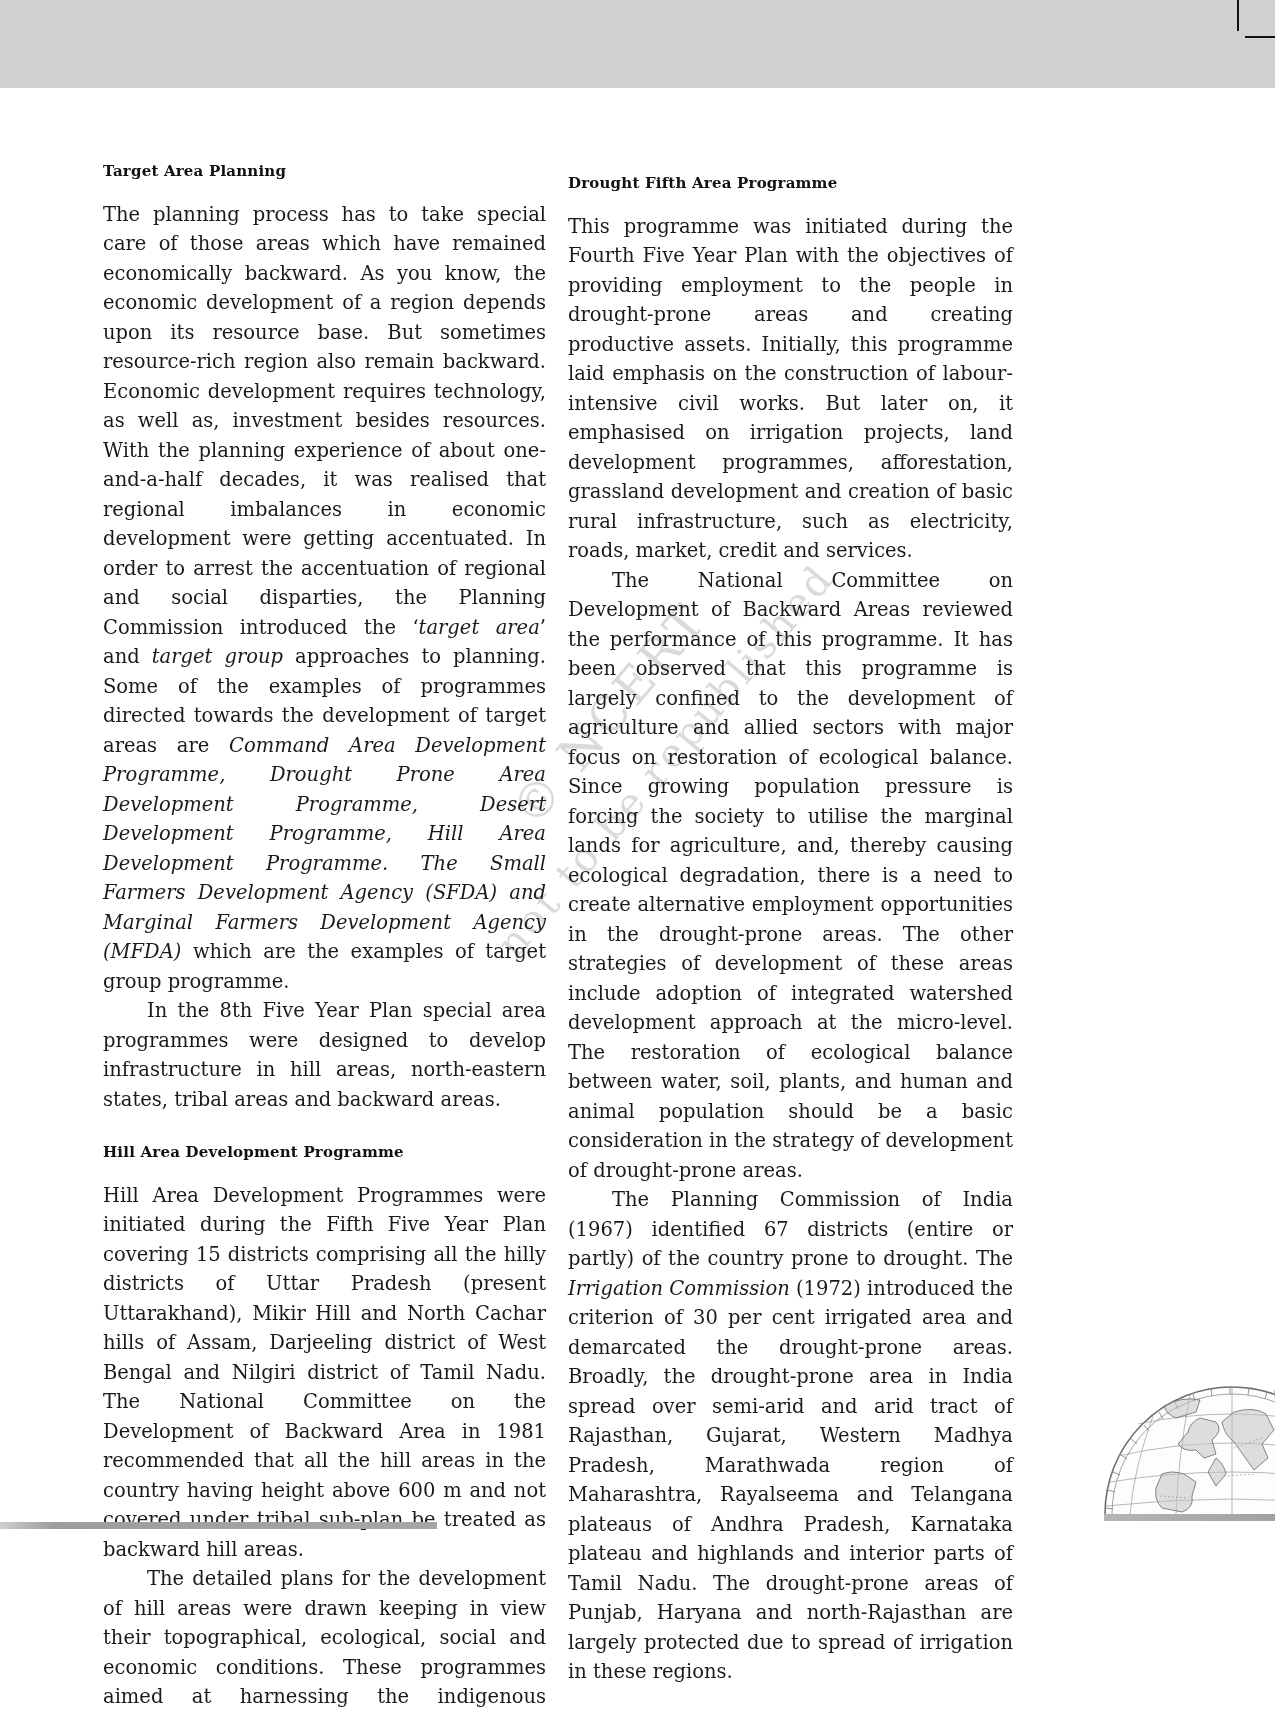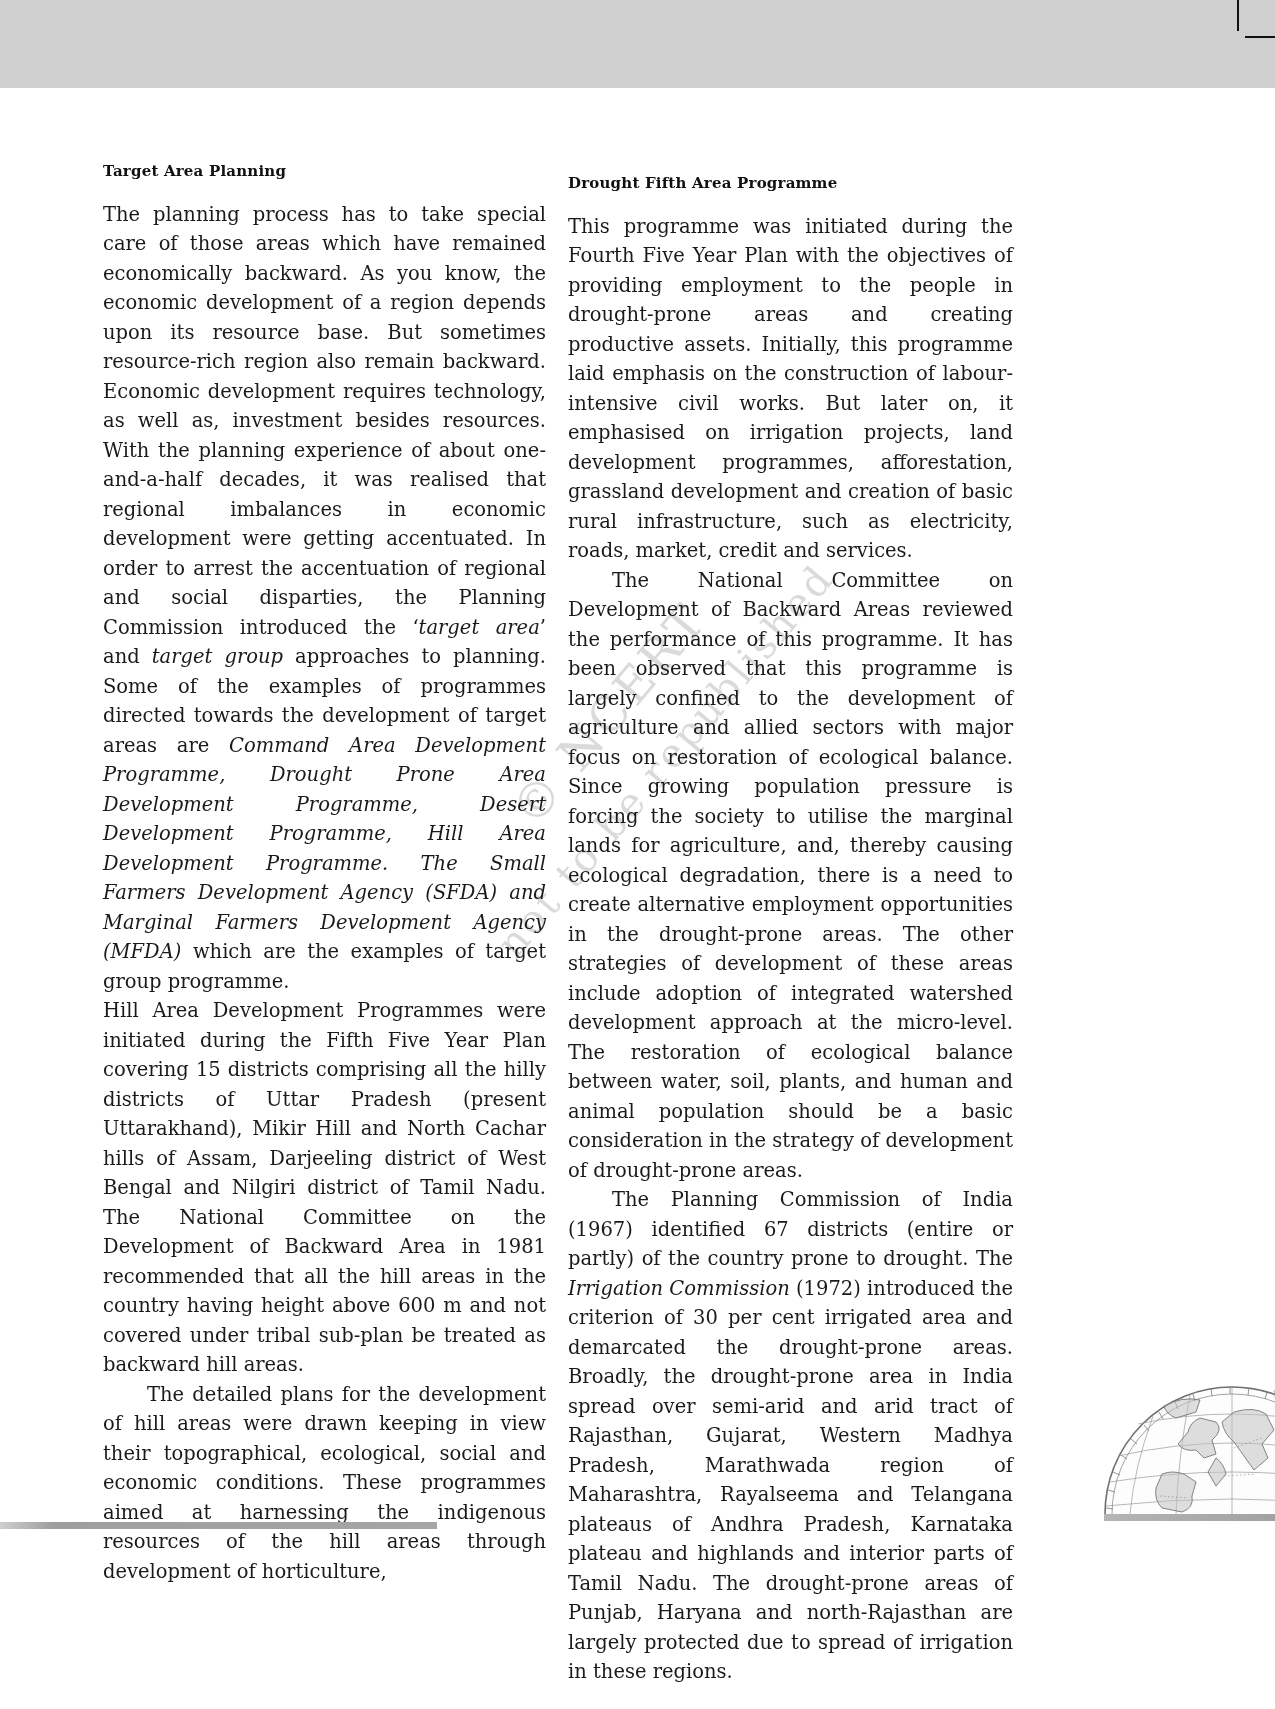--- a/index.html
+++ b/index.html
@@ -52,20 +52,22 @@
   <div class="crop-h"></div>
 
   <div class="watermark">
     <div class="wm1">© NCERT</div>
     <div class="wm2">not to be republished</div>
   </div>
 
   <div class="col col-left">
       <h3 class="section-heading">Target Area Planning</h3>
       <p class="body-para"><span>The planning process has to take special care of those areas which have remained economically backward. As you know, the economic development of a region depends upon its resource base. But sometimes resource-rich region also remain backward. Economic development requires technology, as well as, investment besides resources. With the planning experience of about one-and-a-half decades, it was realised that regional imbalances in economic development were getting accentuated. In order to arrest the accentuation of regional and social disparties, the Planning Commission introduced the ‘</span><em>target area</em><span>’ and </span><em>target group</em><span> approaches to planning. Some of the examples of programmes directed towards the development of target areas are </span><em>Command Area Development Programme, Drought Prone Area Development Programme, Desert Development Programme, Hill Area Development Programme. The Small Farmers Development Agency (SFDA) and Marginal Farmers Development Agency (MFDA)</em><span> which are the examples of target group programme.</span></p>
+      <p class="body-para indent"><span>In the 8th Five Year Plan special area programmes were designed to develop infrastructure in hill areas, north-eastern states, tribal areas and backward areas.</span></p>
+      <h3 class="section-heading">Hill Area Development Programme</h3>
       <p class="body-para"><span>Hill Area Development Programmes were initiated during the Fifth Five Year Plan covering 15 districts comprising all the hilly districts of Uttar Pradesh (present Uttarakhand), Mikir Hill and North Cachar hills of Assam, Darjeeling district of West Bengal and Nilgiri district of Tamil Nadu. The National Committee on the Development of Backward Area in 1981 recommended that all the hill areas in the country having height above 600 m and not covered under tribal sub-plan be treated as backward hill areas.</span></p>
       <p class="body-para indent"><span>The detailed plans for the development of hill areas were drawn keeping in view their topographical, ecological, social and economic conditions. These programmes aimed at harnessing the indigenous resources of the hill areas through development of horticulture,</span></p>
     </div>
   <div class="col col-right">
       <h3 class="section-heading">Drought Fifth Area Programme</h3>
       <p class="body-para"><span>This programme was initiated during the Fourth Five Year Plan with the objectives of providing employment to the people in drought-prone areas and creating productive assets. Initially, this programme laid emphasis on the construction of labour-intensive civil works. But later on, it emphasised on irrigation projects, land development programmes, afforestation, grassland development and creation of basic rural infrastructure, such as electricity, roads, market, credit and services.</span></p>
       <p class="body-para indent"><span>The National Committee on Development of Backward Areas reviewed the performance of this programme. It has been observed that this programme is largely confined to the development of agriculture and allied sectors with major focus on restoration of ecological balance. Since growing population pressure is forcing the society to utilise the marginal lands for agriculture, and, thereby causing ecological degradation, there is a need to create alternative employment opportunities in the drought-prone areas. The other strategies of development of these areas include adoption of integrated watershed development approach at the micro-level. The restoration of ecological balance between water, soil, plants, and human and animal population should be a basic consideration in the strategy of development of drought-prone areas.</span></p>
       <p class="body-para indent"><span>The Planning Commission of India (1967) identified 67 districts (entire or partly) of the country prone to drought. The </span><em>Irrigation Commission</em><span> (1972) introduced the criterion of 30 per cent irrigated area and demarcated the drought-prone areas. Broadly, the drought-prone area in India spread over semi-arid and arid tract of Rajasthan, Gujarat, Western Madhya Pradesh, Marathwada region of Maharashtra, Rayalseema and Telangana plateaus of Andhra Pradesh, Karnataka plateau and highlands and interior parts of Tamil Nadu. The drought-prone areas of Punjab, Haryana and north-Rajasthan are largely protected due to spread of irrigation in these regions.</span></p>
     </div>
 

